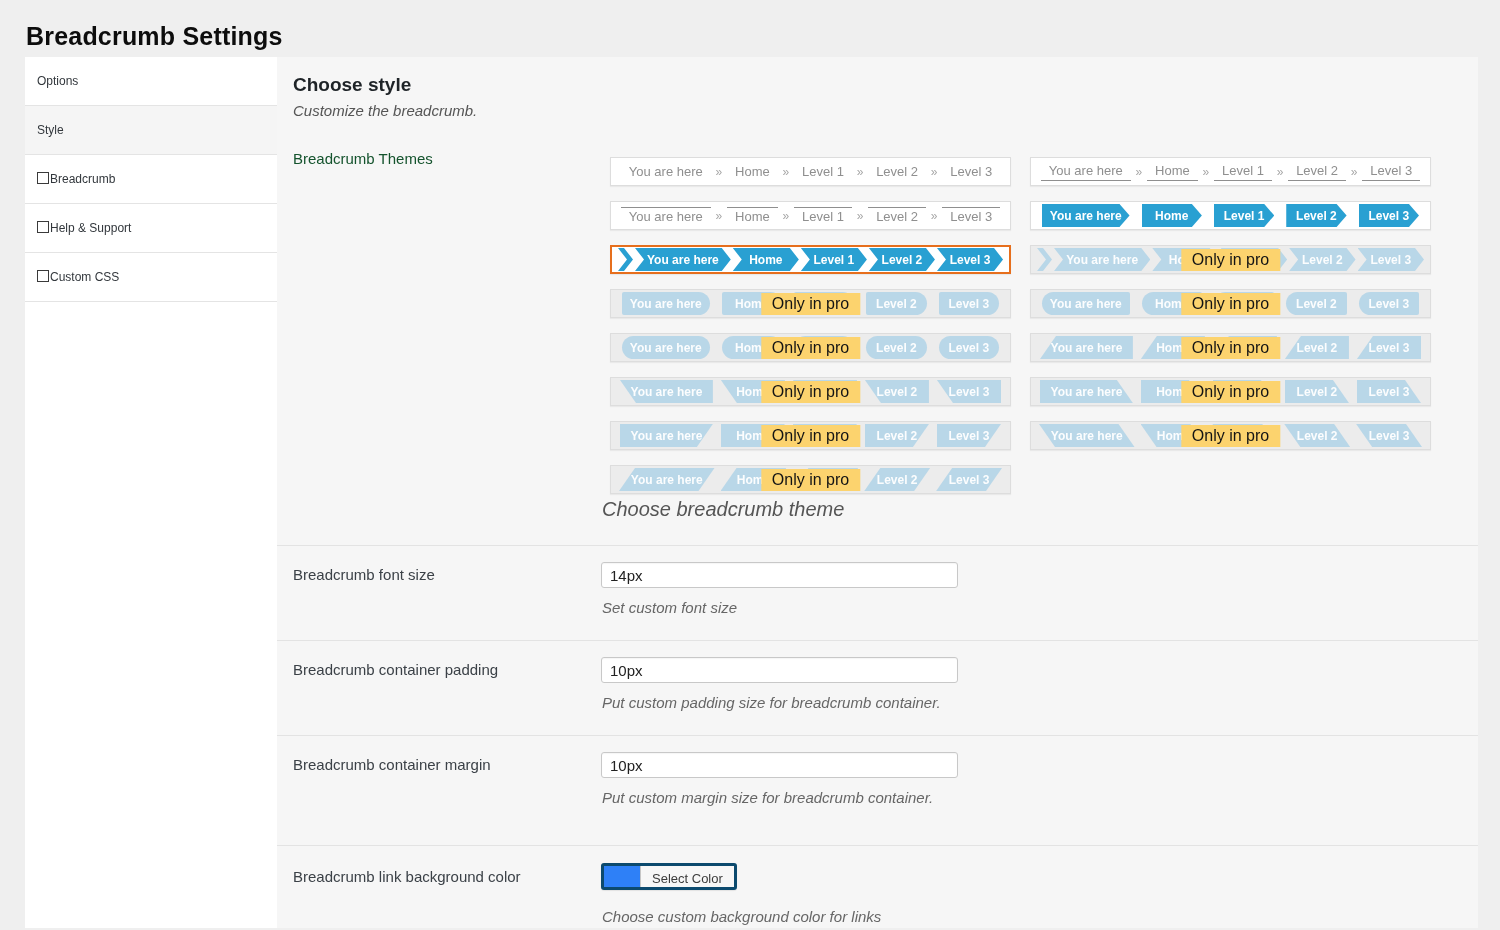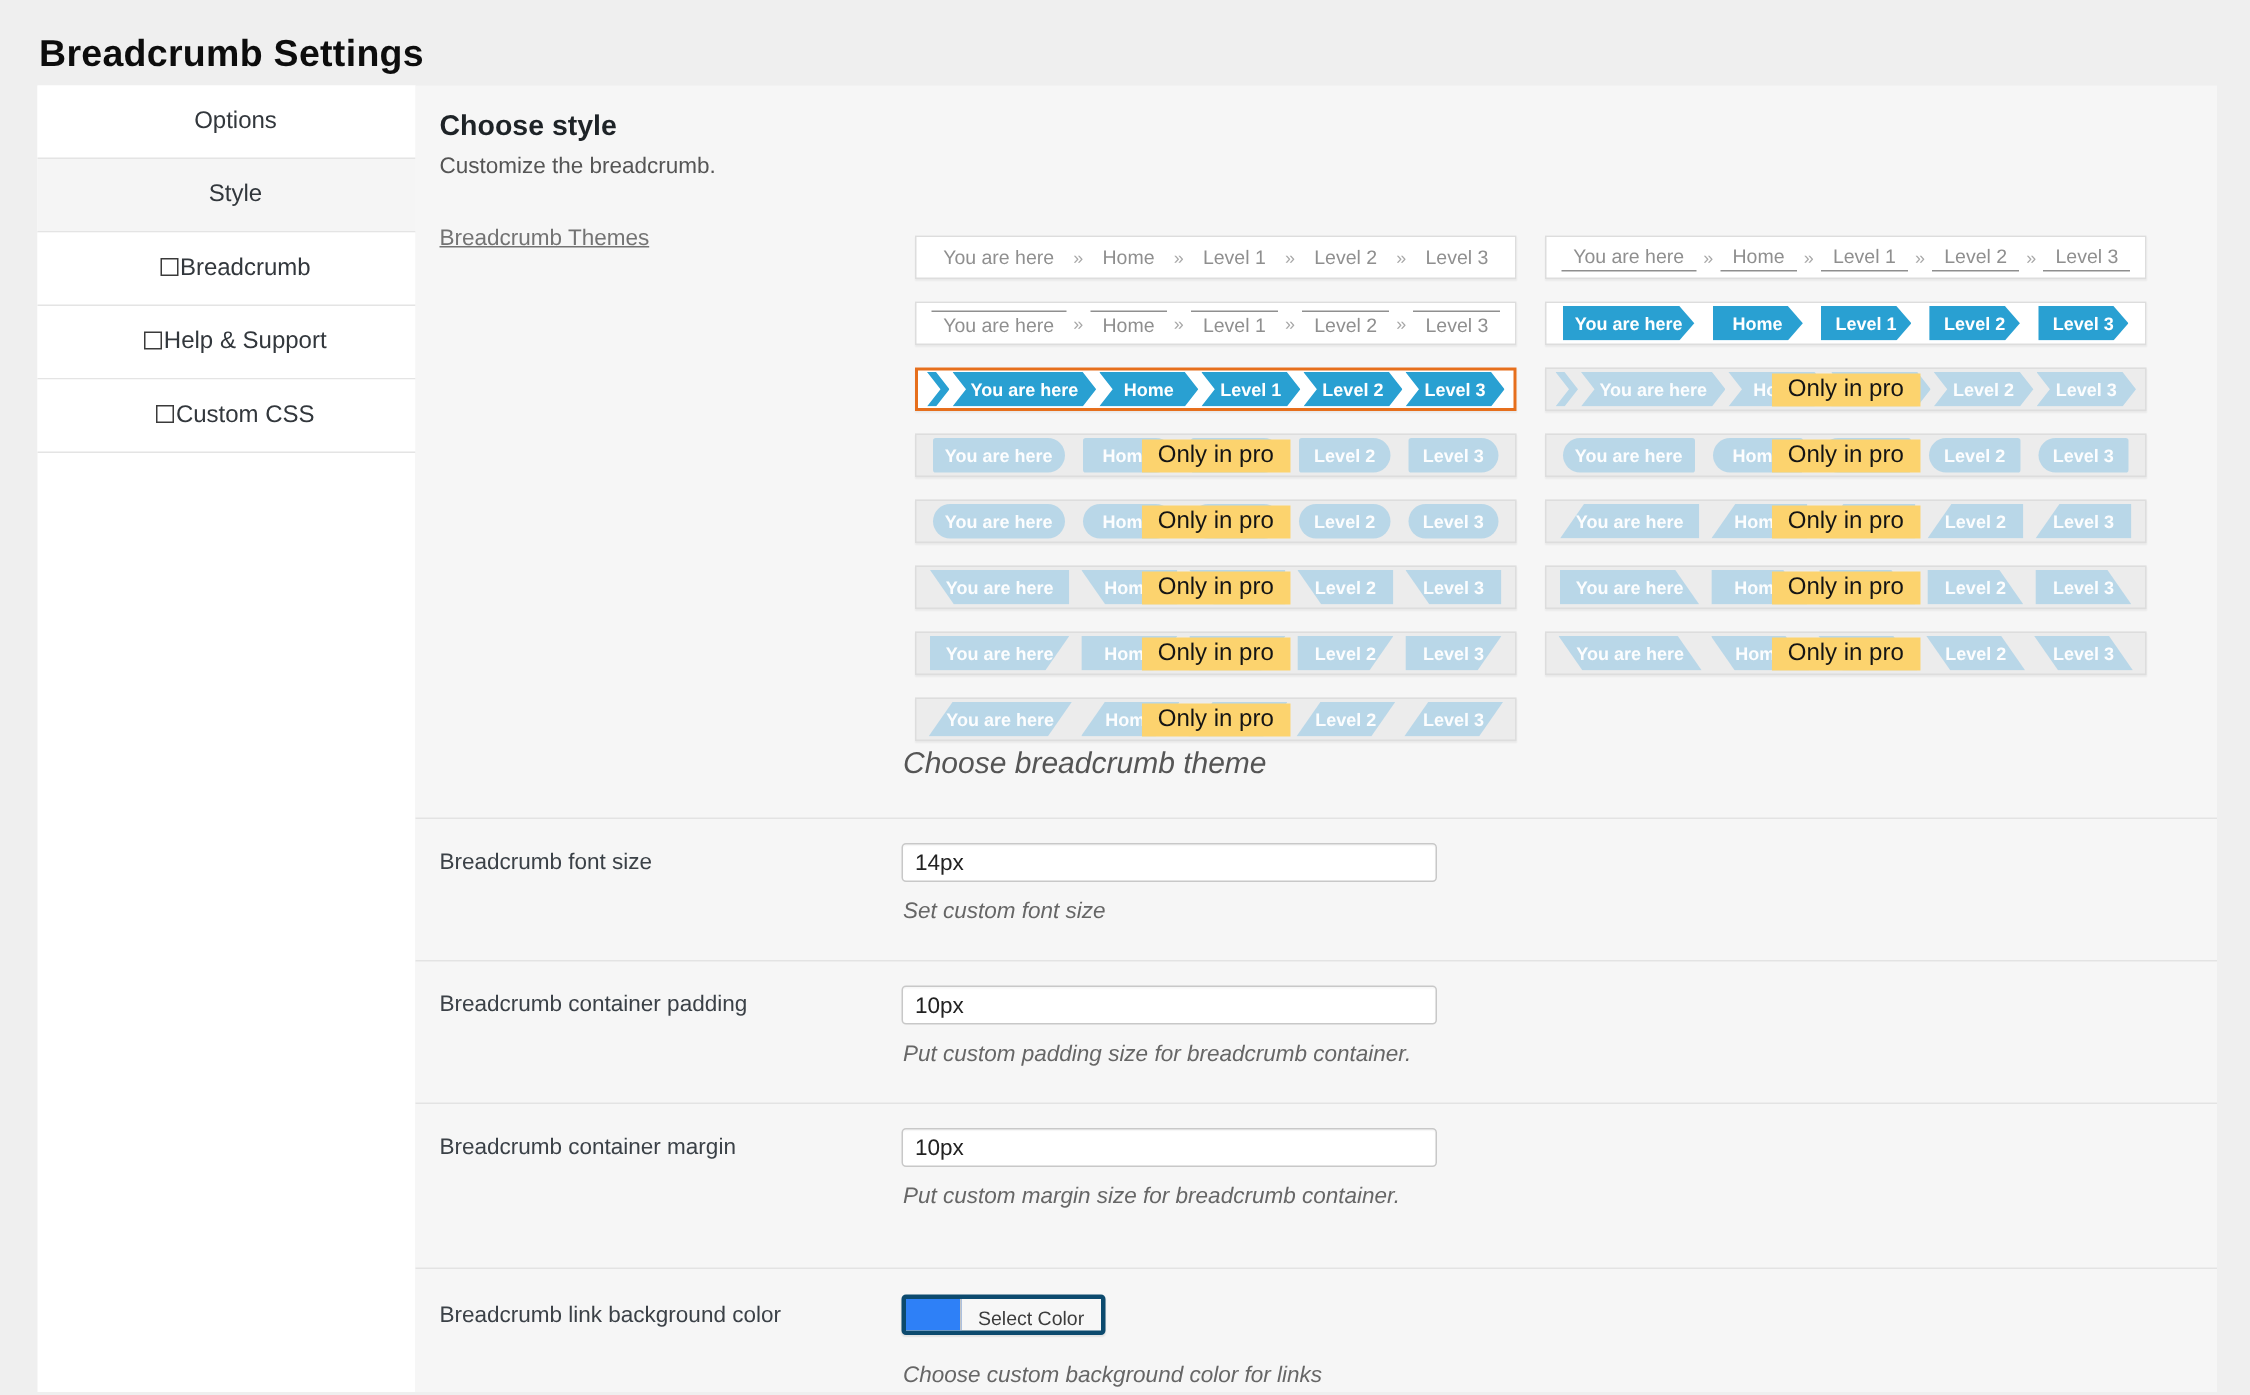--- a/index.html
+++ b/index.html
@@ -16,36 +16,36 @@
     position:absolute; left:26px; top:22px;
     font-size:25px; font-weight:600; color:#0d0d0d; letter-spacing:.2px;
   }
   
   .sidebar {
     position:absolute; left:25px; top:57px; width:252px; height:871px;
     background:#fff;
   }
   .side-item {
     height:49px; line-height:48px; padding-left:12px;
-    border-bottom:1px solid #e4e4e4; font-size:16px; color:#32373c;
-    background:#fff; cursor:pointer; white-space:nowrap;text-align:center;
+    border-bottom:1px solid #e4e4e4; font-size:12px; color:#32373c;
+    background:#fff; cursor:pointer; white-space:nowrap;
   }
   .side-item.active { background:#f5f5f5; }
   .square-icon {
     display:inline-block; width:12px; height:12px;
     border:1.5px solid #3a3a3a; margin-right:1px; vertical-align:-1px;
   }
   
   .main {
     position:absolute; left:277px; top:57px; width:1201px; height:871px;
     background:#f6f6f6;
   }
   .main-heading { position:absolute; left:16px; top:17px; font-size:19px; font-weight:700; color:#1e2327; }
-  .main-subheading { position:absolute; left:16px; top:45px; font-size:15px; color:#555; }
-  .section-label { position:absolute; left:16px; font-size:15px; color:#737373;text-decoration:underline; }
+  .main-subheading { position:absolute; left:16px; top:45px; font-size:15px; font-style:italic; color:#555; }
+  .section-label { position:absolute; left:16px; font-size:15px; color:#14532d; }
   .themes-label { top:93px; }
   .themes-caption {
     position:absolute; left:325px; top:441px;
     font-size:20px; font-style:italic; color:#555;
   }
   
   .theme-col { position:absolute; top:100px; width:401px; display:flex; flex-direction:column; gap:15px; }
   .theme-col.left  { left:333px; }
   .theme-col.right { left:753px; }
   .theme-box {

